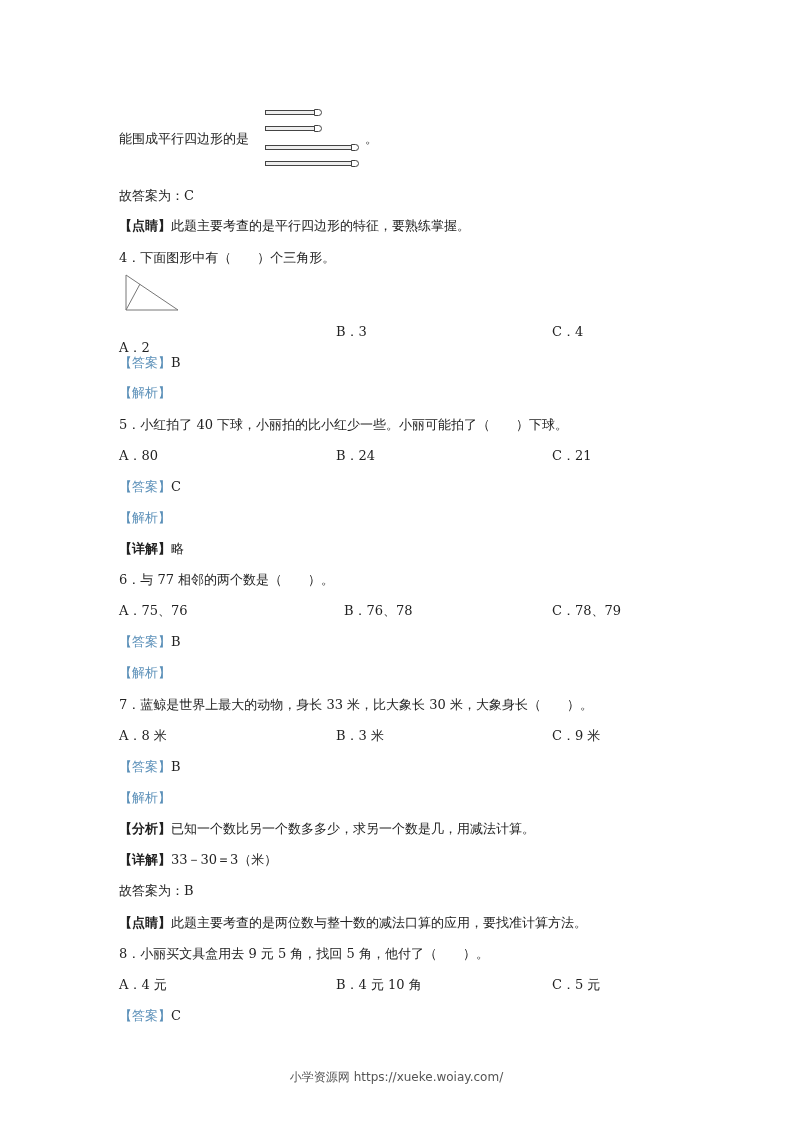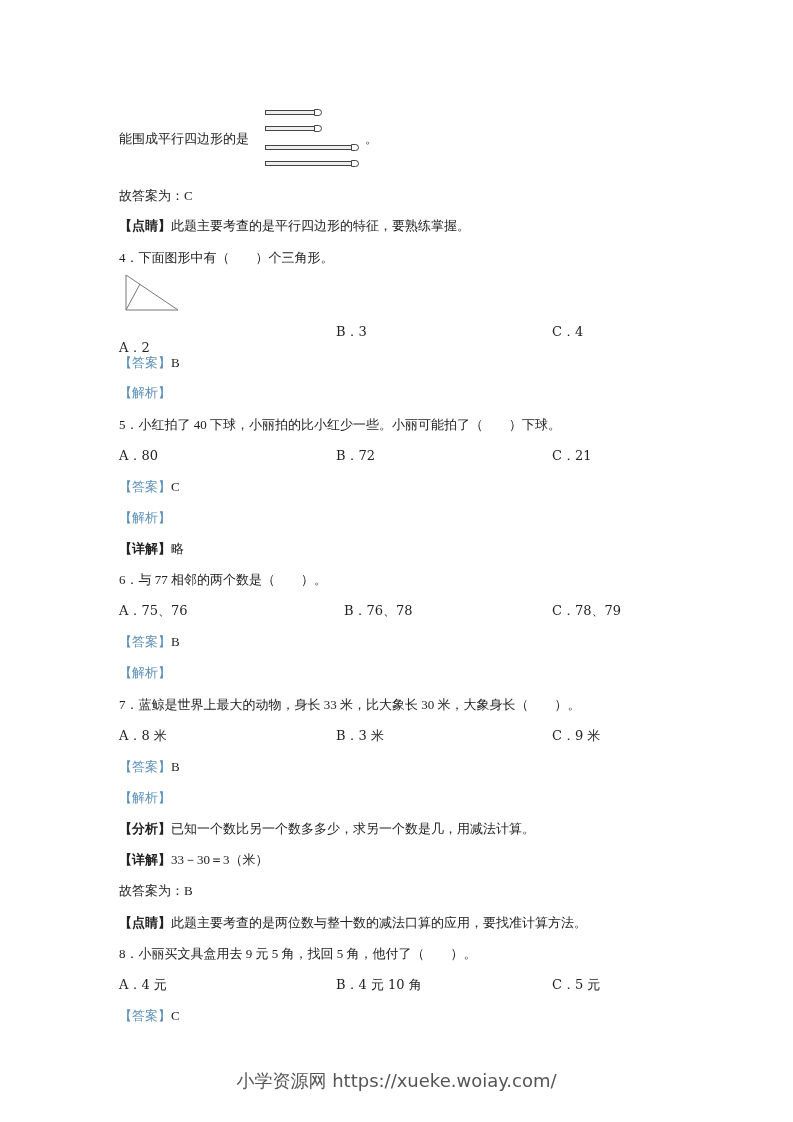--- a/index.html
+++ b/index.html
@@ -1,29 +1,29 @@
 <!DOCTYPE html>
 <html><head>
   <meta charset="utf-8">
   <style>
     html, body { margin: 0; padding: 0; background: #ffffff; }
     body {
       width: 793px; height: 1122px; position: relative; overflow: hidden;
       font-family: "DejaVu Serif", "Liberation Serif", serif;
       color: #222; font-size: 13px;
     }
-    .line { position: absolute; left: 119px; white-space: nowrap; line-height: 16px; font-family: Liberation Serif, serif; }
+    .line { position: absolute; left: 119px; white-space: nowrap; line-height: 16px; }
     .opt { position: absolute; white-space: nowrap; line-height: 16px; }
     .tag-blue { color: #5a8fb8; }
     .tag-dark .br { font-weight: bold; }
     .sticks { position: absolute; left: 265px; top: 108px; width: 100px; height: 60px; }
     .stick { position: absolute; height: 3px; border: 1px solid #444; border-right: none; background: #eee; }
     .stick::after { content: ""; position: absolute; right: -6px; top: -2px; width: 6px; height: 5px; border: 1px solid #444; border-radius: 0 4px 4px 0; background: #fff; }
     .footer { position: absolute; top: 1069px; left: 0; width: 793px; text-align: center;
-      font-family: "DejaVu Sans", "Liberation Sans", sans-serif; font-size: 18px; color: #555; }
+      font-family: "DejaVu Sans", "Liberation Sans", sans-serif; font-size: 12px; color: #555; }
   </style>
 </head>
 <body>
 
 <div class="line" style="top:131px">
   <span>能围成平行四边形的是</span>
 </div>
 <div class="sticks">
   <div class="stick" style="left:0;top:2px;width:50px"></div>
   <div class="stick" style="left:0;top:18px;width:50px"></div>
@@ -44,21 +44,21 @@
   <line x1="2" y1="37" x2="16" y2="11" stroke="#777" stroke-width="1"></line>
 </svg>
 <div class="opt" style="left:119px;top:340px">A．2</div>
 <div class="opt" style="left:336px;top:324px">B．3</div>
 <div class="opt" style="left:552px;top:324px">C．4</div>
 <div class="line" style="top:355px"><span class="tag-blue">【答案】</span><span>B</span></div>
 <div class="line tag-blue" style="top:385px">【解析】</div>
 
 <div class="line" style="top:417px">5．小红拍了 40 下球，小丽拍的比小红少一些。小丽可能拍了（　　）下球。</div>
 <div class="opt" style="left:119px;top:448px">A．80</div>
-<div class="opt" style="left:336px;top:448px">B．72</div>
+<div class="opt" style="left:336px;top:448px">B．24</div>
 <div class="opt" style="left:552px;top:448px">C．21</div>
 <div class="line" style="top:479px"><span class="tag-blue">【答案】</span><span>C</span></div>
 <div class="line tag-blue" style="top:510px">【解析】</div>
 <div class="line" style="top:541px"><span style="font-weight:bold">【详解】</span><span>略</span></div>
 
 <div class="line" style="top:572px">6．与 77 相邻的两个数是（　　）。</div>
 <div class="opt" style="left:119px;top:603px">A．75、76</div>
 <div class="opt" style="left:344px;top:603px">B．76、78</div>
 <div class="opt" style="left:552px;top:603px">C．78、79</div>
 <div class="line" style="top:634px"><span class="tag-blue">【答案】</span><span>B</span></div>

